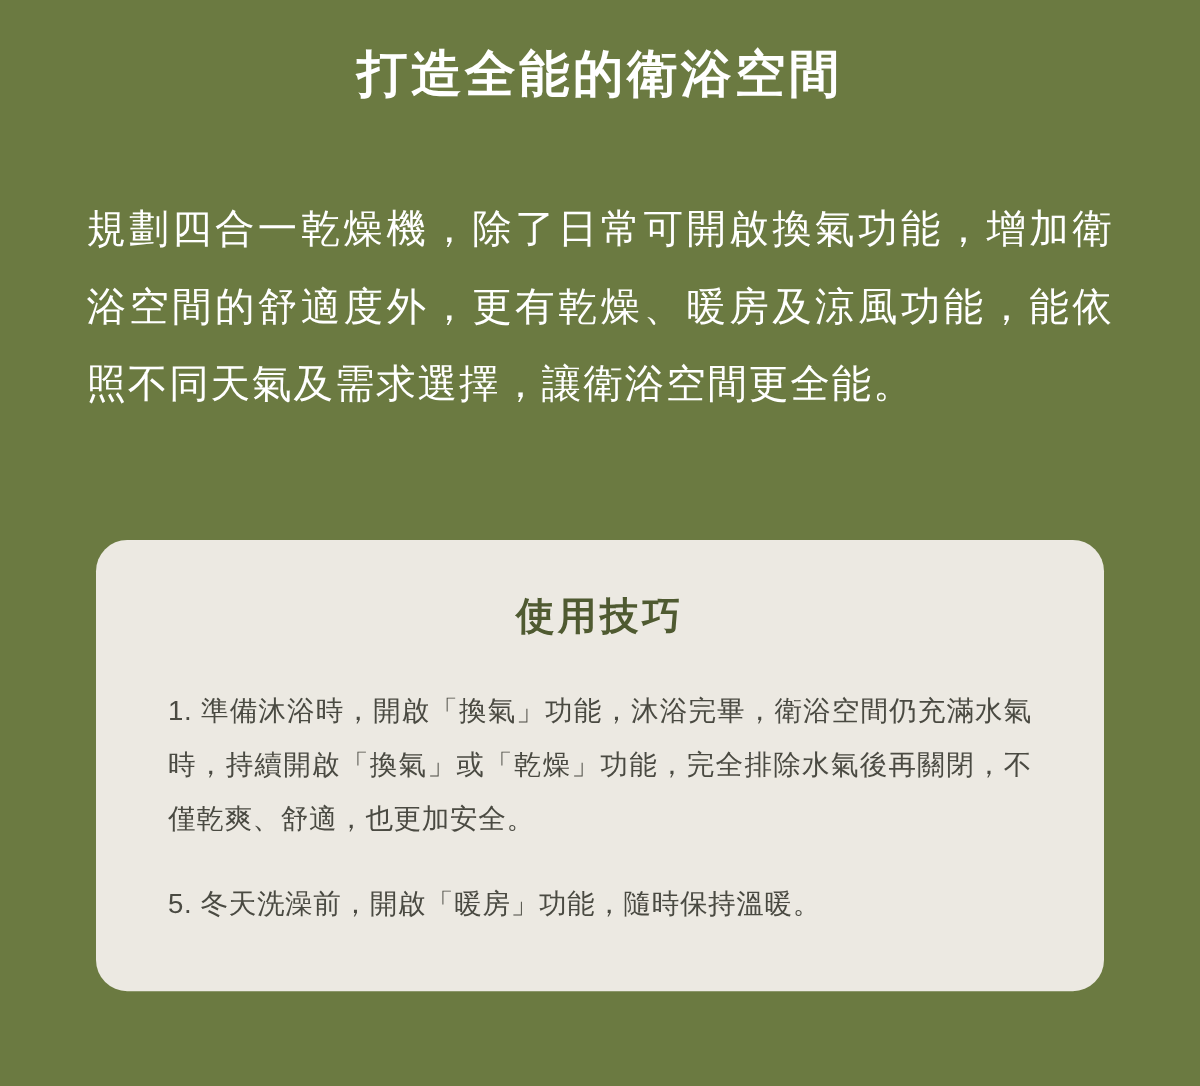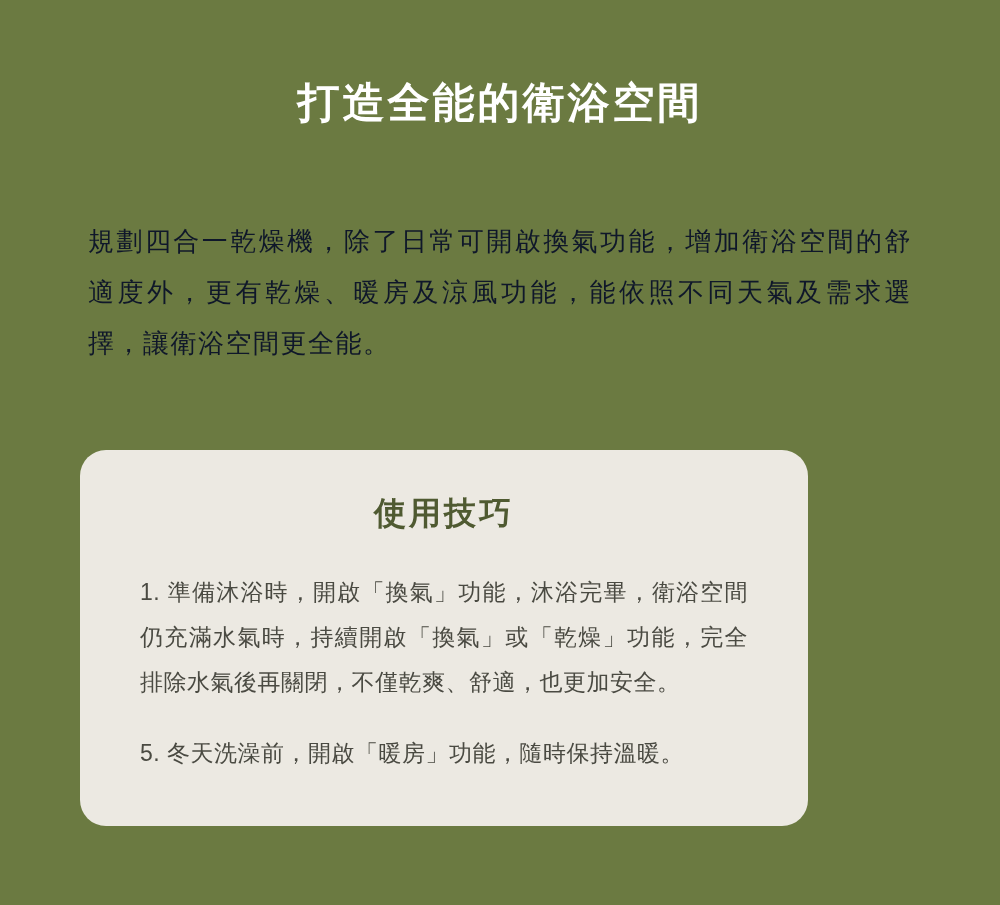--- a/index.html
+++ b/index.html
@@ -20,39 +20,39 @@
     box-sizing: border-box;
     background: #6b7a41;
   }
   .title {
     color: #ffffff;
     font-size: 42px;
     font-weight: 700;
     letter-spacing: 3px;
     text-align: center;
     margin: 0;
-    padding-top: 78px;
+    padding-top: 37px;
     line-height: 1.2;
   }
   .intro {
-    color: #0f172a;
-    font-size: 26px;
+    color: #ffffff;
+    font-size: 33px;
     line-height: 1.95;
     letter-spacing: 1.5px;
     text-align: justify;
     text-align-last: left;
-    margin: 16px;
+    margin: 0;
     padding: 72px 72px 0 72px;
     font-weight: 400;
   }
   .card {
     position: absolute;
     left: 80px;
     top: 450px;
-    width: 728px;
+    width: 840px;
     height: 376px;
     background: #ece9e2;
     border-radius: 26px;
     box-sizing: border-box;
   }
   .card-title {
     text-align: center;
     color: #4f5a31;
     font-size: 32px;
     font-weight: 700;

